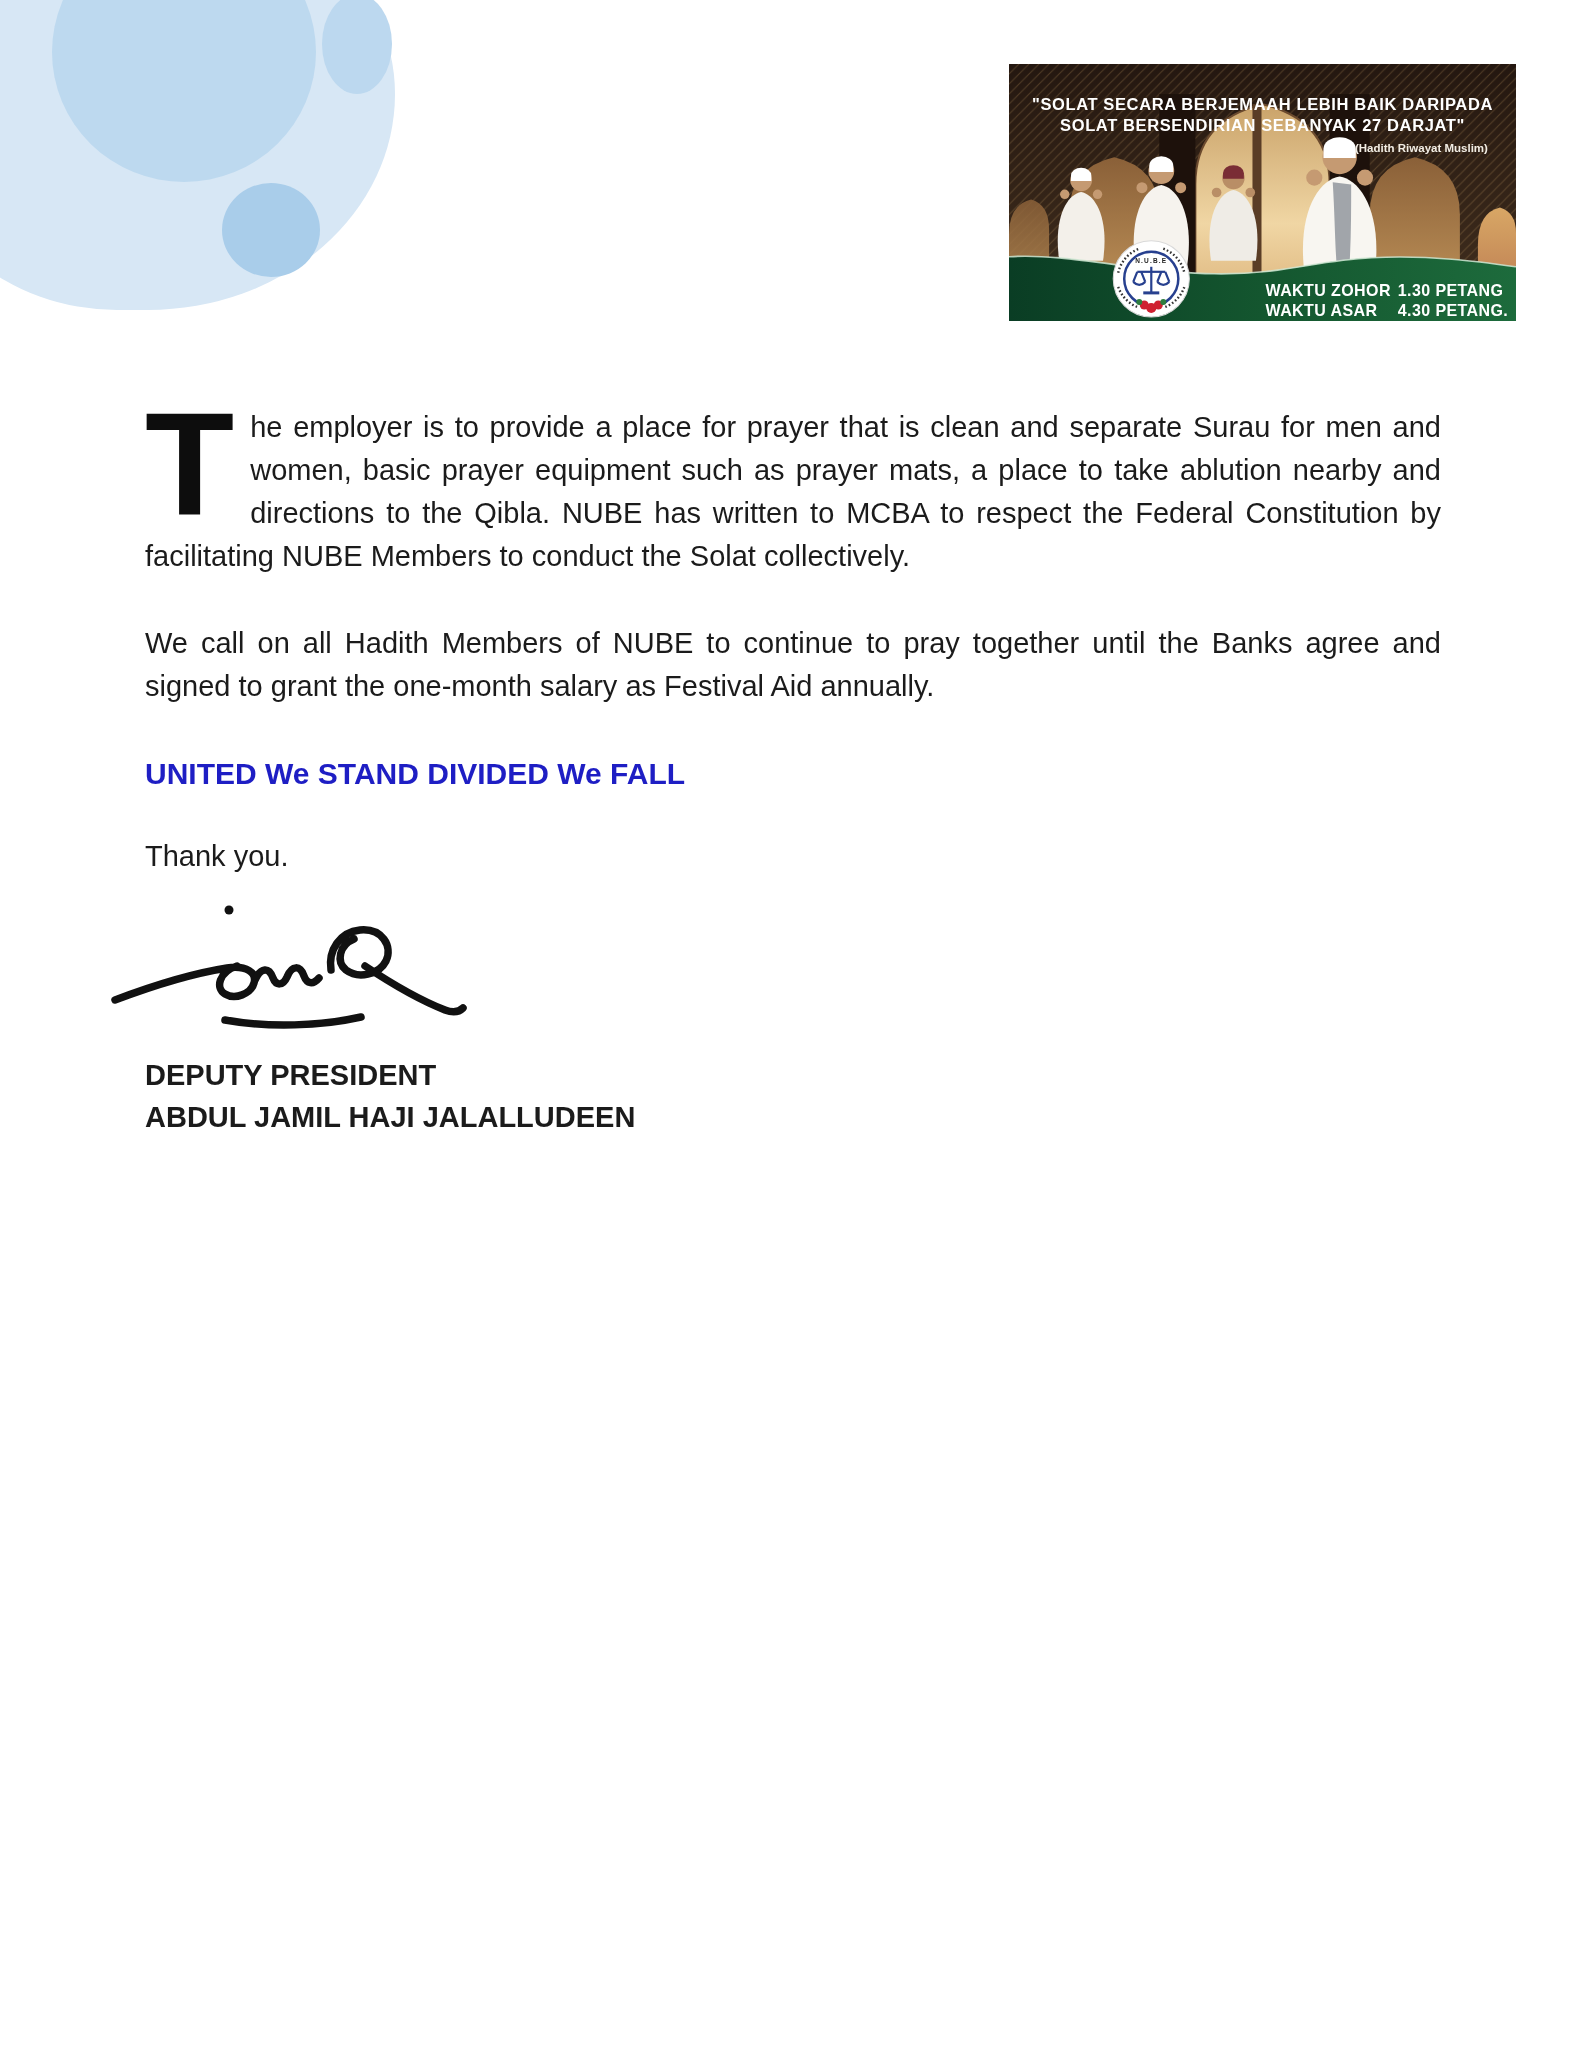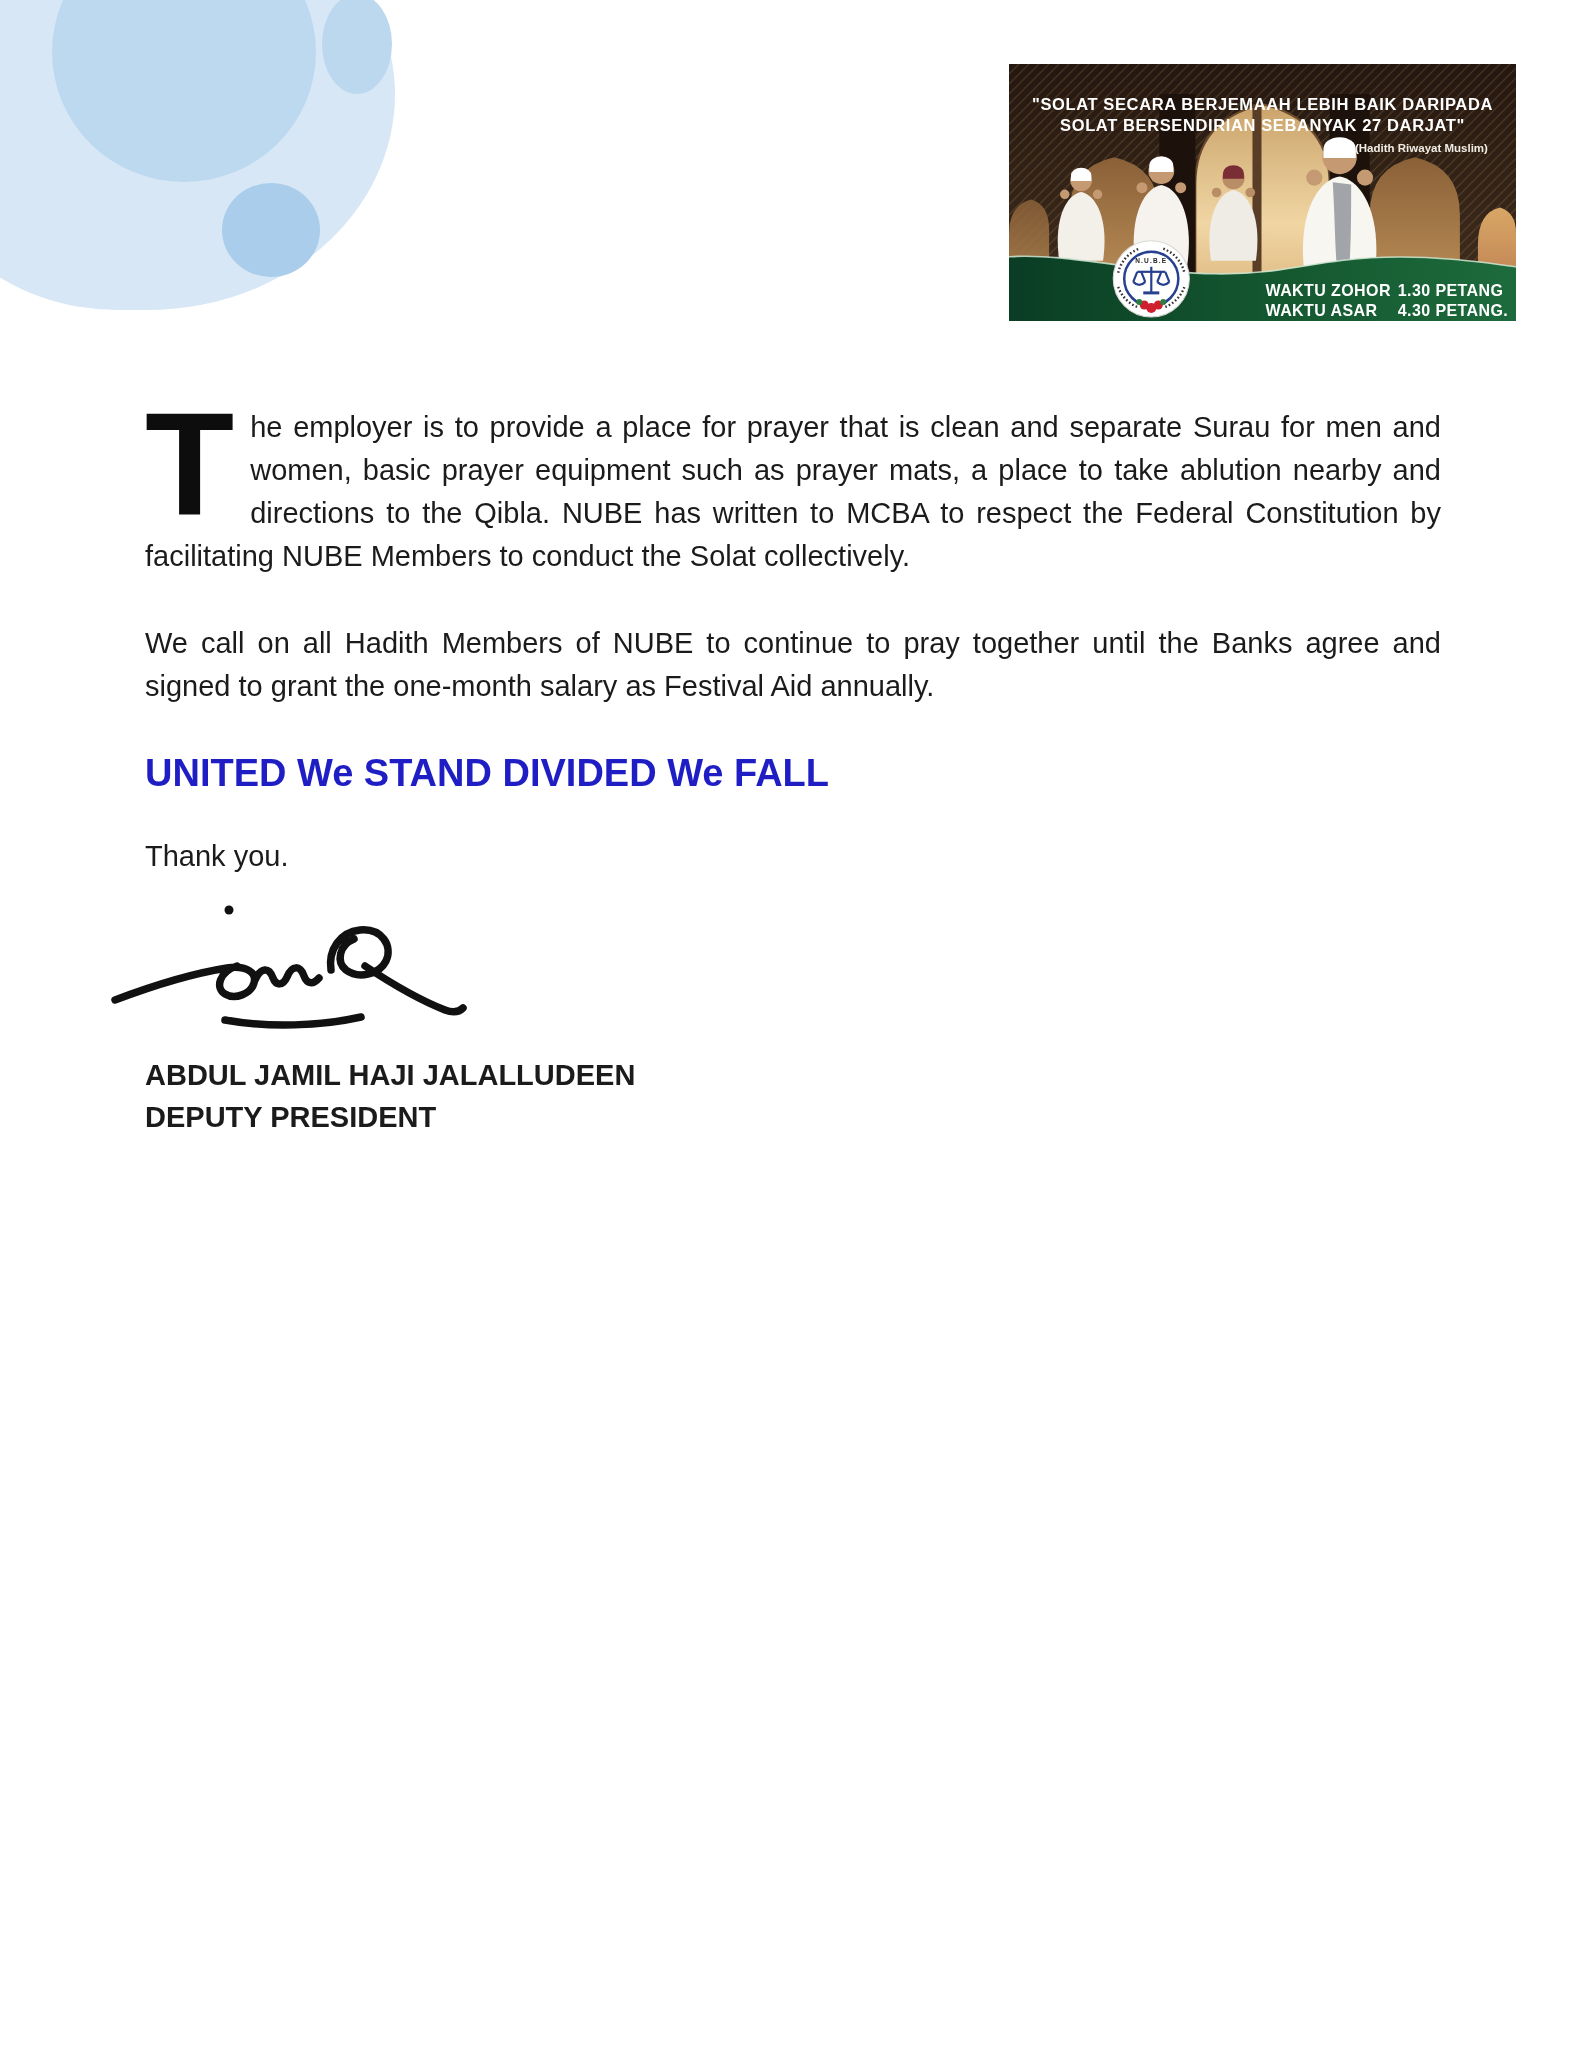--- a/index.html
+++ b/index.html
@@ -36,21 +36,21 @@
   .dropcap {
     float:left;
     font-size:146px;
     line-height:105px;
     font-weight:700;
     color:#0d0d0d;
     margin:6px 16px 0 0;
   }
   .slogan {
     font-weight:700;
-    font-size:38px;
+    font-size:30px;
     color:#1e1ec4;
     margin-bottom:40px;
   }
   .thanks  { margin-bottom:16px; }
   .closing { margin-bottom:6px; }
   .sig-wrap { position:relative; height:138px; margin-left:-38px; }
   .sig-wrap svg { display:block; }
   .name-block { margin-top:22px; font-weight:700; line-height:42px; }
 </style>
 </head>
@@ -205,18 +205,18 @@
           <path d="M8,106 C45,92 82,80 120,74 C140,71 150,79 147,89 C144,100 128,106 118,100 C108,94 112,78 130,72"></path>
           <path d="M148,86 c6,-13 14,-13 18,-2 c3,8 10,8 14,-1 c5,-12 13,-12 17,-1 c3,8 9,9 15,2"></path>
           <path d="M224,76 C221,56 233,38 253,36 C275,34 286,52 279,67 C272,81 251,85 239,76 C229,68 232,51 247,45"></path>
           <path d="M258,72 C282,88 310,105 338,116 C346,119 352,118 356,114"></path>
           <path d="M118,126 C162,134 214,132 254,123"></path>
         </g>
       </svg>
     </div>
 
     <div class="name-block">
+      <div>DEPUTY PRESIDENT</div>
       <div>ABDUL JAMIL HAJI JALALLUDEEN</div>
-      <div>DEPUTY PRESIDENT</div>
     </div>
 
   </div>
 </div>
 
 </body></html>

